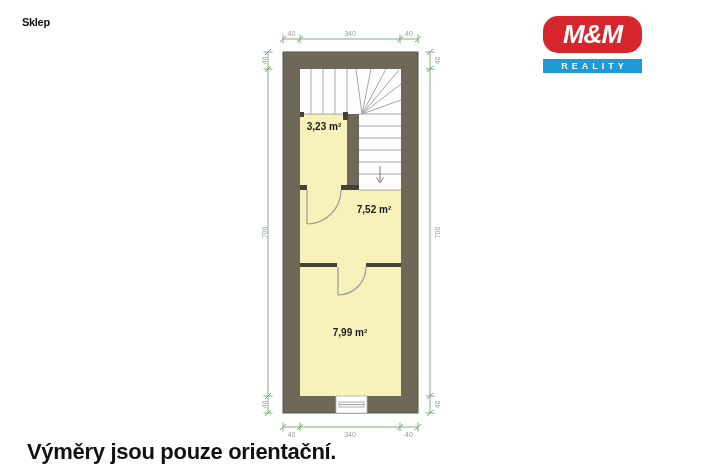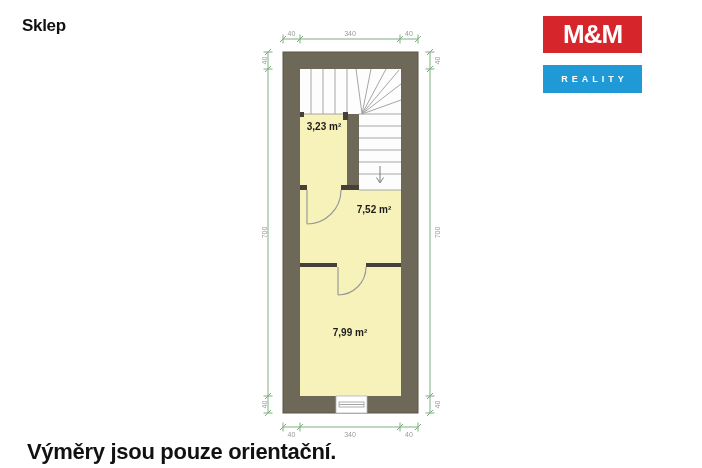--- a/index.html
+++ b/index.html
@@ -2,34 +2,34 @@
 <html style="--wall: #6e6859; --partition: #45413a; --room-fill: #f7f2b9; --stairs-fill: #fdfdfd; --stair-line: #a6a6a6; --dimension-line: #7fac7f; --dimension-text: #999999; --logo-red: #d6252b; --logo-blue: #1f9ad6;"><head>
 <meta charset="utf-8">
 <style>
   html,body { margin:0; padding:0; }
   body {
     width:702px; height:468px; position:relative; overflow:hidden;
     background:#ffffff; font-family:"Liberation Sans", sans-serif;
   }
   .page-title {
     position:absolute; left:22px; top:16px;
-    font-size:17px; font-weight:bold; color:#111; letter-spacing:-0.3px;
+    font-size:11px; font-weight:bold; color:#111; letter-spacing:-0.3px;
   }
   .footnote {
     position:absolute; left:27px; top:439px;
     font-size:22px; font-weight:bold; color:#111; letter-spacing:-0.3px;
   }
   .logo { position:absolute; left:543px; top:16px; width:99px; }
   .logo-top {
     height:37px; background:var(--logo-red,#d6252b); color:#fff;
     display:flex; align-items:center; justify-content:center;
-    font-weight:bold; font-size:26px; letter-spacing:-1px;
+    font-weight:bold; font-style:italic; font-size:26px; letter-spacing:-1px;border-radius:15px;
   }
   .logo-bottom {
-    margin-top:12px; height:28px; background:var(--logo-blue,#1f9ad6); color:#fff;
+    margin-top:6px; height:14px; background:var(--logo-blue,#1f9ad6); color:#fff;
     display:flex; align-items:center; justify-content:center;
     font-weight:bold; font-size:9px; letter-spacing:4px; text-indent:4px;
   }
   svg.plan { position:absolute; left:0; top:0; }
   .wall  { fill:var(--wall,#6e6859); stroke:#5b5546; stroke-width:1; }
   .wall2 { fill:var(--wall,#6e6859); }
   .partition { fill:var(--partition,#45413a); }
   .room  { fill:var(--room-fill,#f7f2b9); }
   .stairs{ fill:var(--stairs-fill,#fdfdfd); }
   .sline { stroke:var(--stair-line,#a6a6a6); stroke-width:1; fill:none; }

